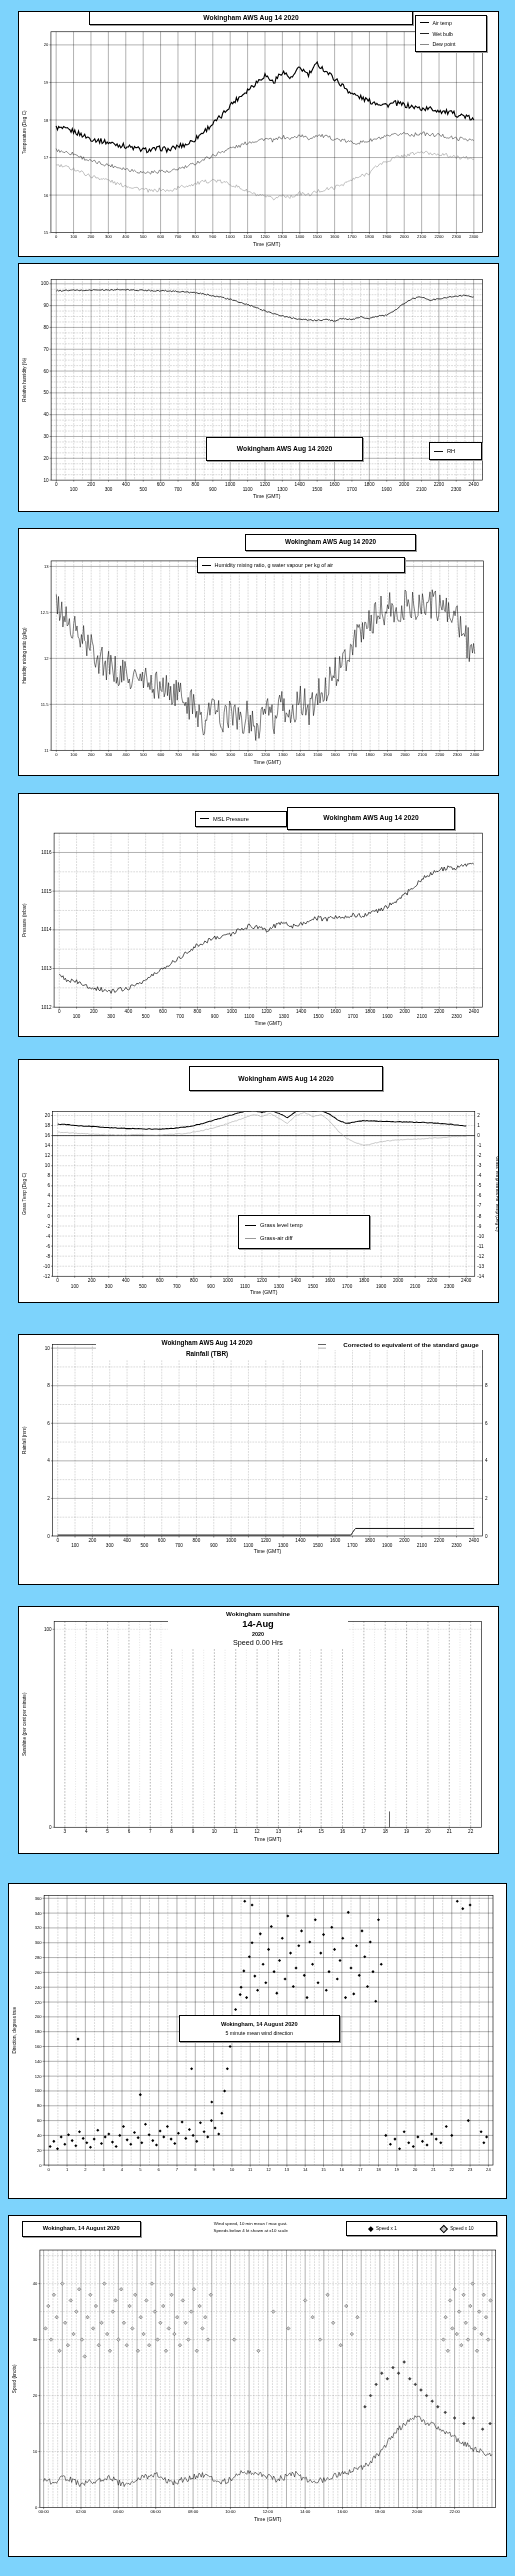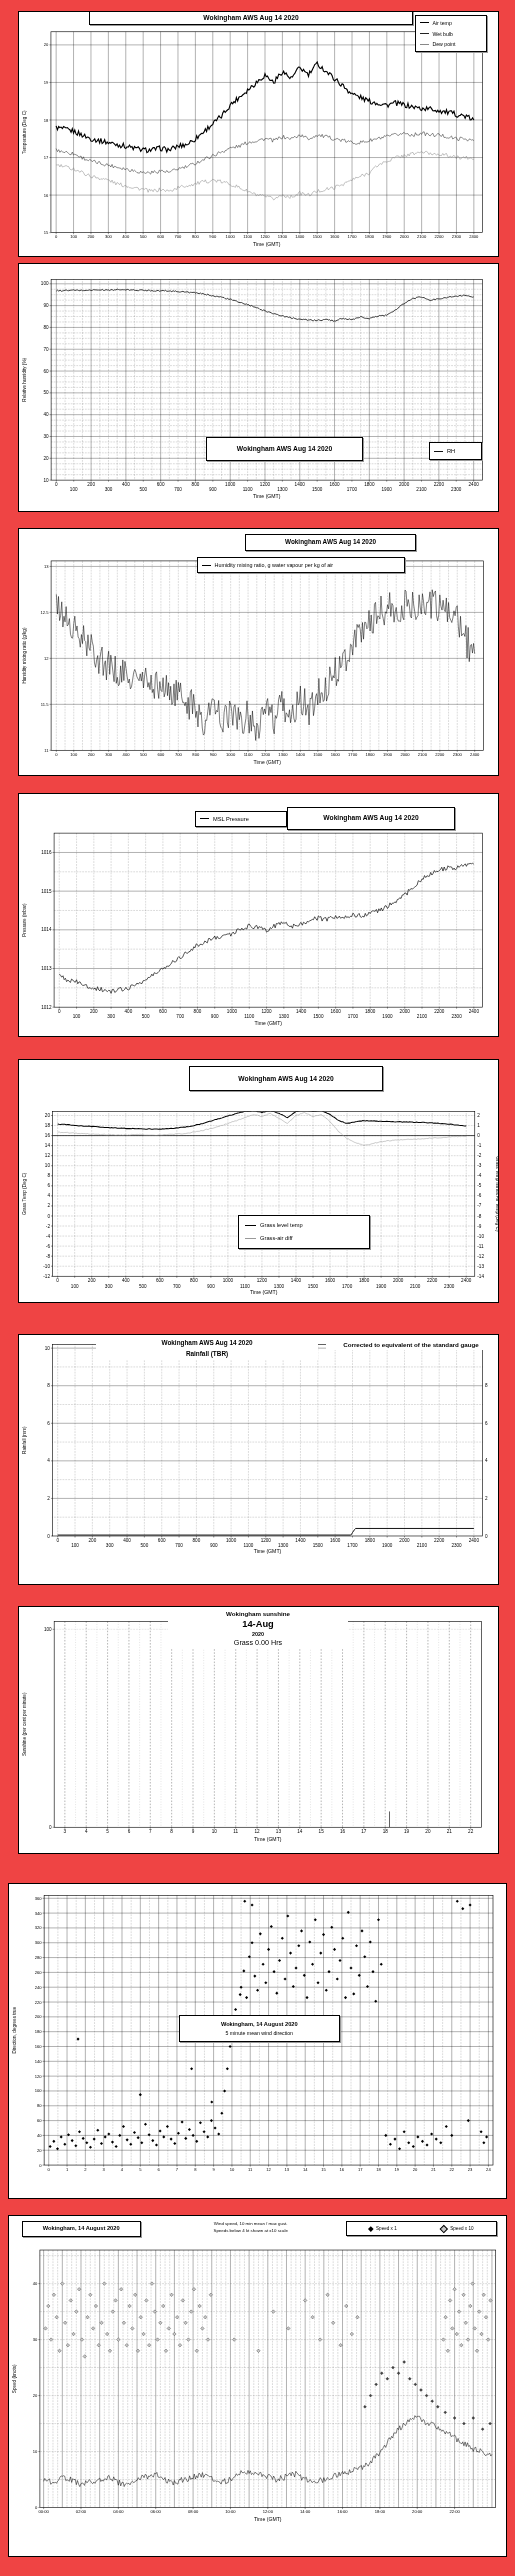--- a/index.html
+++ b/index.html
@@ -1,16 +1,16 @@
 <!DOCTYPE html>
 <html style="font-size:8.2px"><head>
 <meta charset="utf-8">
 <style>
   html,body{margin:0;padding:0;background:#fff;}
-  #page{position:relative;width:515px;height:2576px;background:#ef4444;
+  #page{position:relative;width:515px;height:2576px;background:#7dd3fc;
         font-family:"Liberation Sans",sans-serif;color:#000;}
   .chartbox{position:absolute;border:0.5px solid #000;background:#fff;}
   .chartbox svg{position:absolute;left:0;top:0;}
   .ov{position:absolute;background:#fff;}
   .tbox{border:0.5px solid #000;box-shadow:1px 1px 0 #999;text-align:center;font-weight:bold;background:#fff;}
   .lbox{border:0.5px solid #000;box-shadow:1px 1px 0 #999;background:#fff;}
   .lrow{display:flex;align-items:center;gap:3.6px;white-space:nowrap;}
   .lsw{display:inline-block;width:9.3px;height:0;border-top:1px solid #000;flex:0 0 auto;}
   .dia{display:inline-block;width:3.6px;height:3.6px;background:#000;transform:rotate(45deg);flex:0 0 auto;}
   .dia.grey{background:#c8c8c8;border:0.5px solid #000;}
@@ -968,21 +968,21 @@
         <text x="63" y="431" text-anchor="end" font-size="9" fill="#000" font-family="&quot;Liberation Sans&quot;, sans-serif">0</text>
         <line x1="65" x2="68" y1="428" y2="428" stroke="#000" stroke-width="0.8"></line>
         <text x="63" y="46.38461538461539" text-anchor="end" font-size="9" fill="#000" font-family="&quot;Liberation Sans&quot;, sans-serif">100</text>
         <line x1="65" x2="68" y1="43.38461538461539" y2="43.38461538461539" stroke="#000" stroke-width="0.8"></line>
         <text x="14" y="228" text-anchor="middle" font-size="9" fill="#000" font-family="&quot;Liberation Sans&quot;, sans-serif" transform="rotate(-90 14 228)">Sunshine (per cent per minute)</text>
       </svg>
     <div class="ov ctr" style="left:149px;top:1px;width:180px;padding-bottom:2.1px">
       <div style="font-weight:bold;font-size:6.2px;margin-top:2.1px">Wokingham sunshine</div>
       <div style="font-weight:bold;font-size:9.3px;margin-top:2.1px">14-Aug</div>
       <div style="font-weight:bold;font-size:5.4px;margin-top:1.5px">2020</div>
-      <div style="font-size:7.2px;margin-top:1.5px">Grass 0.00 Hrs</div>
+      <div style="font-size:7.2px;margin-top:1.5px">Speed 0.00 Hrs</div>
     </div>
   </section>
 
   <section class="chartbox" style="left:7.7px;top:1883px;width:497px;height:314px">
     <svg id="svg-c7" width="497" height="314" viewBox="0 0 965 610">
         <line x1="76.89795918367346" x2="76.89795918367346" y1="22" y2="546" stroke="#000" stroke-width="0.6"></line>
         <line x1="112.48979591836735" x2="112.48979591836735" y1="22" y2="546" stroke="#000" stroke-width="0.6"></line>
         <line x1="148.08163265306123" x2="148.08163265306123" y1="22" y2="546" stroke="#000" stroke-width="0.6"></line>
         <line x1="183.67346938775512" x2="183.67346938775512" y1="22" y2="546" stroke="#000" stroke-width="0.6"></line>
         <line x1="219.26530612244898" x2="219.26530612244898" y1="22" y2="546" stroke="#000" stroke-width="0.6"></line>

